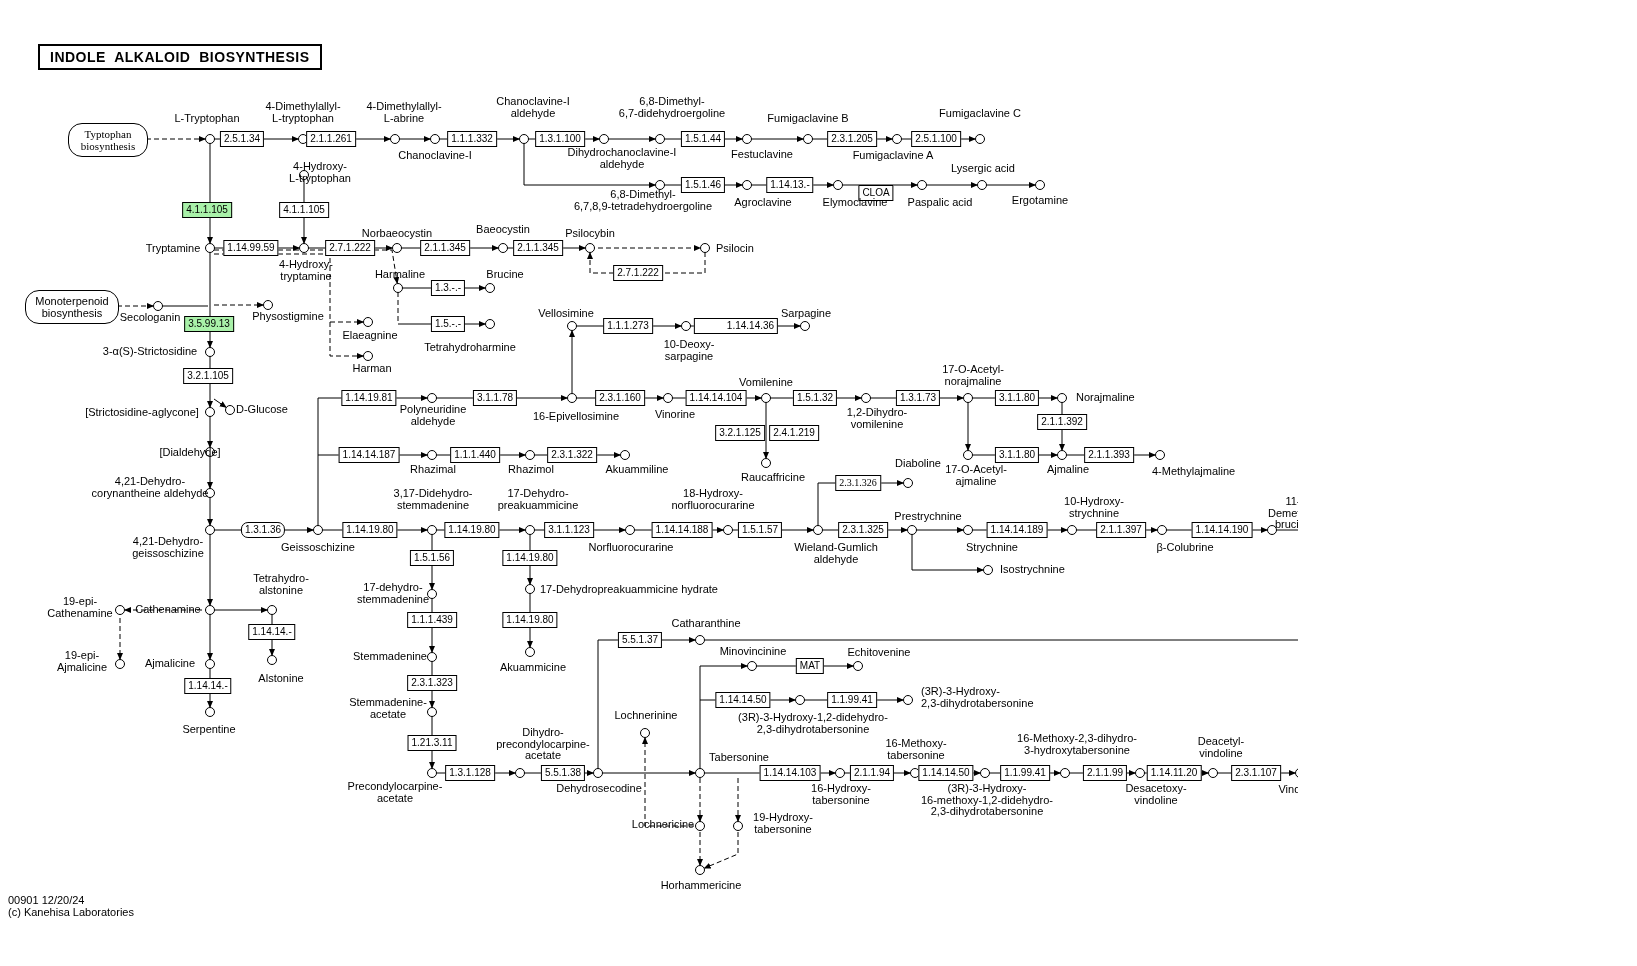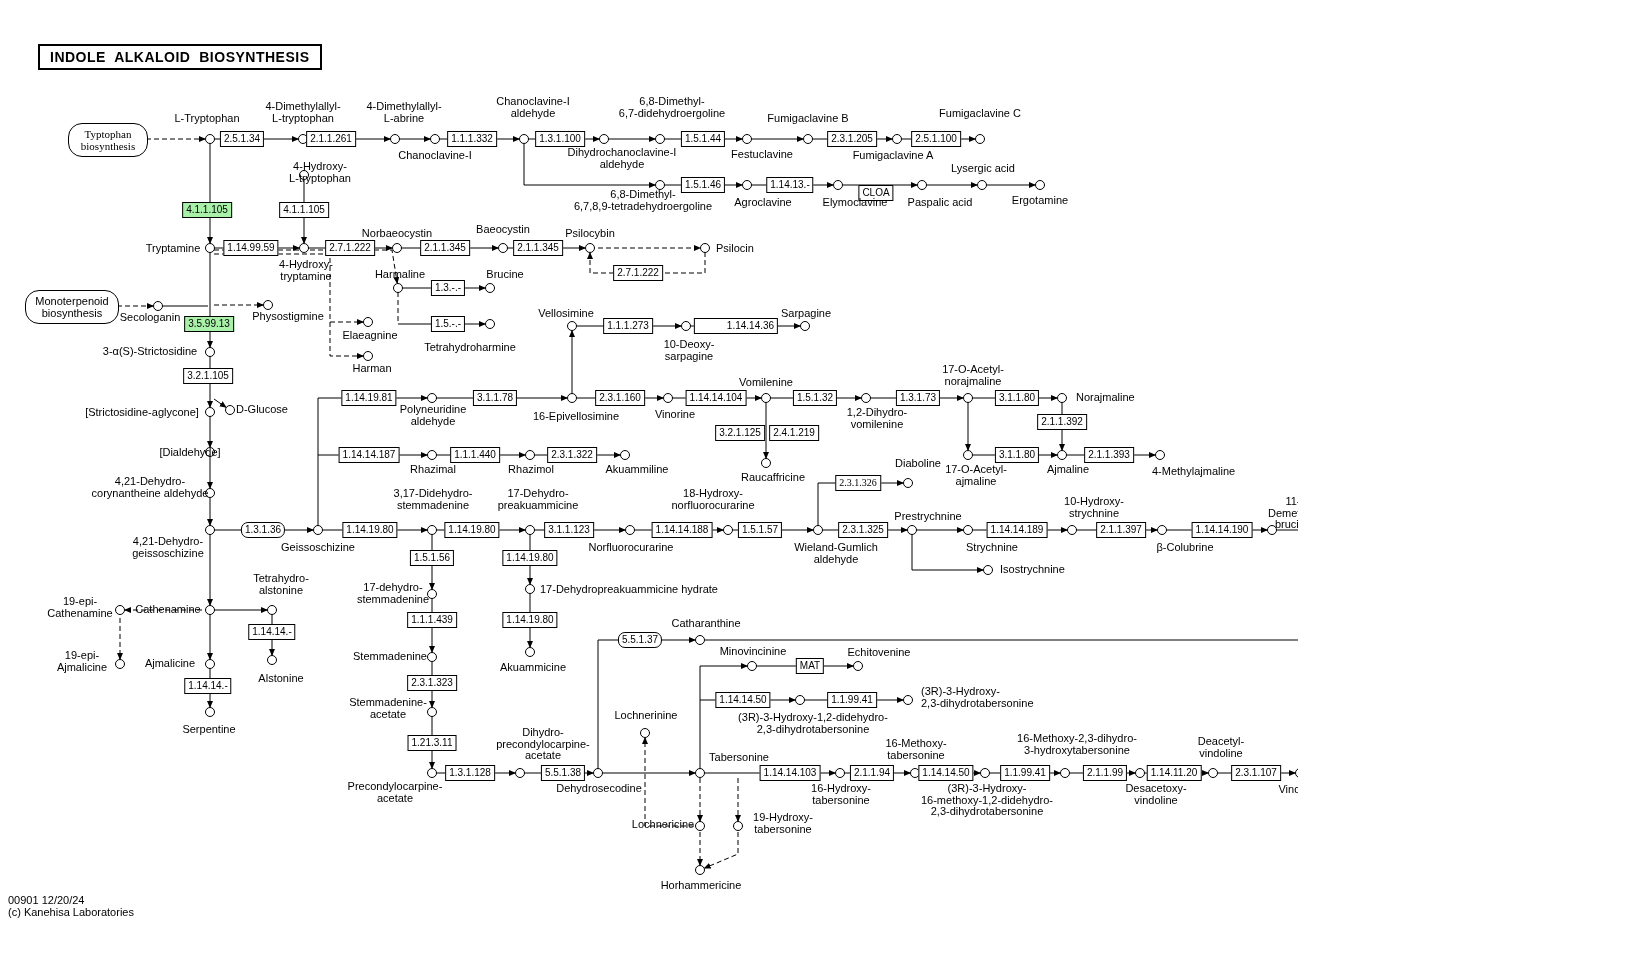--- a/index.html
+++ b/index.html
@@ -312,21 +312,21 @@
     <div class="ebox" style="left: 432px; top: 558px;">1.5.1.56</div>
     <div class="ebox" style="left: 530px; top: 558px;">1.14.19.80</div>
     <div class="ebox" style="left: 432px; top: 620px;">1.1.1.439</div>
     <div class="ebox" style="left: 530px; top: 620px;">1.14.19.80</div>
     <div class="ebox" style="left: 272px; top: 632px;">1.14.14.-</div>
     <div class="ebox" style="left: 208px; top: 686px;">1.14.14.-</div>
     <div class="ebox" style="left: 432px; top: 683px;">2.3.1.323</div>
     <div class="ebox" style="left: 432px; top: 743px;">1.21.3.11</div>
     <div class="ebox" style="left: 470px; top: 773px;">1.3.1.128</div>
     <div class="ebox" style="left: 563px; top: 773px;">5.5.1.38</div>
-    <div class="ebox" style="left: 640px; top: 640px; border-radius: 7px;">5.5.1.37</div>
+    <div class="ebox" style="left: 640px; top: 640px;">5.5.1.37</div>
     <div class="ebox" style="left: 810px; top: 666px;">MAT</div>
     <div class="ebox" style="left: 743px; top: 700px;">1.14.14.50</div>
     <div class="ebox" style="left: 852px; top: 700px;">1.1.99.41</div>
     <div class="ebox" style="left: 790px; top: 773px;">1.14.14.103</div>
     <div class="ebox" style="left: 872px; top: 773px;">2.1.1.94</div>
     <div class="ebox" style="left: 946px; top: 773px;">1.14.14.50</div>
     <div class="ebox" style="left: 1025px; top: 773px;">1.1.99.41</div>
     <div class="ebox" style="left: 1105px; top: 773px;">2.1.1.99</div>
     <div class="ebox" style="left: 1174px; top: 773px;">1.14.11.20</div>
     <div class="ebox" style="left: 1256px; top: 773px;">2.3.1.107</div>

